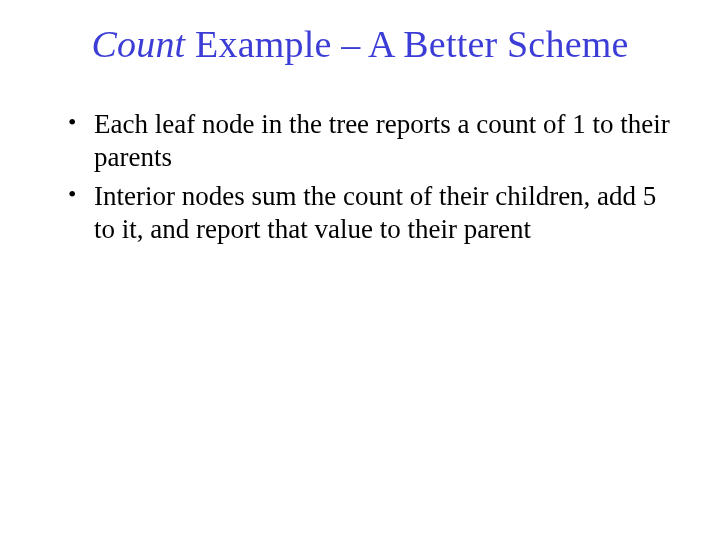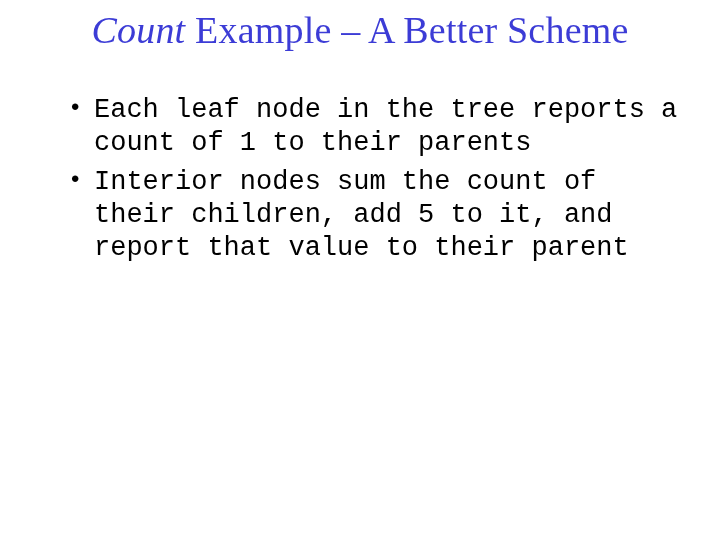--- a/index.html
+++ b/index.html
@@ -6,37 +6,36 @@
     body {
       width: 720px;
       height: 540px;
       background: #fff;
       font-family: "Times New Roman", Times, serif;
       overflow: hidden;
     }
     .slide {
       width: 100%;
       height: 100%;
-      padding: 8px 40px 40px 40px;
+      padding: 22px 40px 40px 40px;
     }
     .title {
       color: #3c3cd6;
       font-size: 38px;
       text-align: center;
       margin-bottom: 42px;
       font-weight: normal;
       letter-spacing: 0.2px;
     }
     .title .italic {
       font-style: italic;
     }
     .bullets {
       list-style: none;
       padding-left: 28px;
-      font-family: Liberation Mono, monospace;
     }
     .bullets li {
       position: relative;
       color: #000;
       font-size: 27px;
       line-height: 1.22;
       margin-bottom: 6px;
       padding-left: 26px;
     }
     .bullets li::before {

